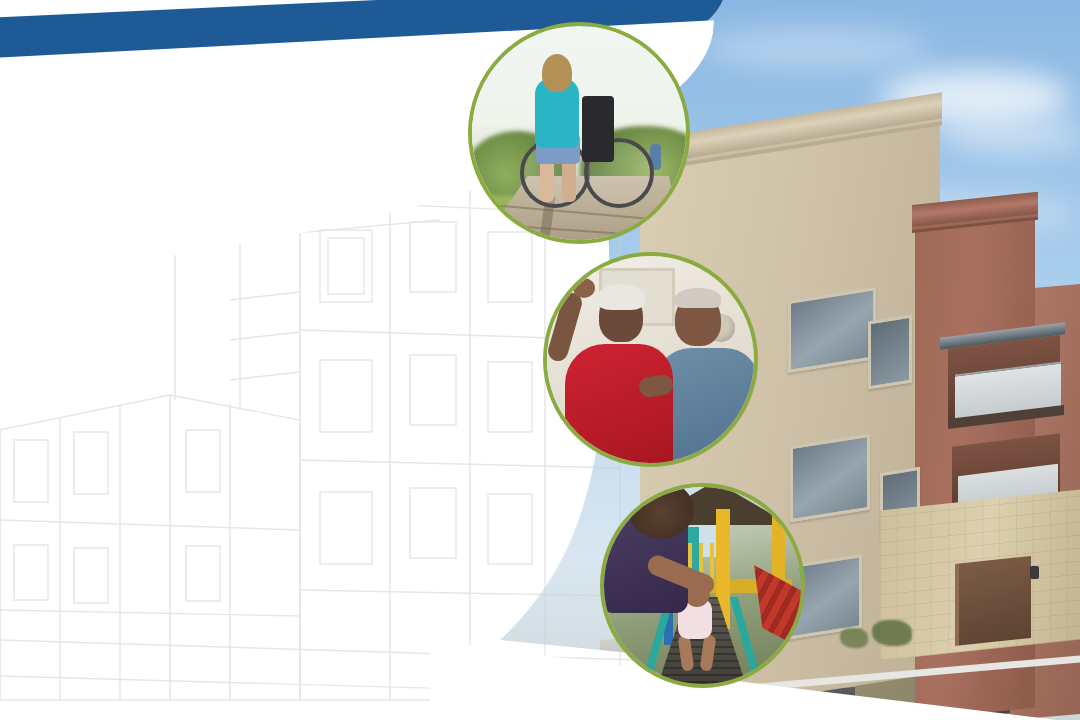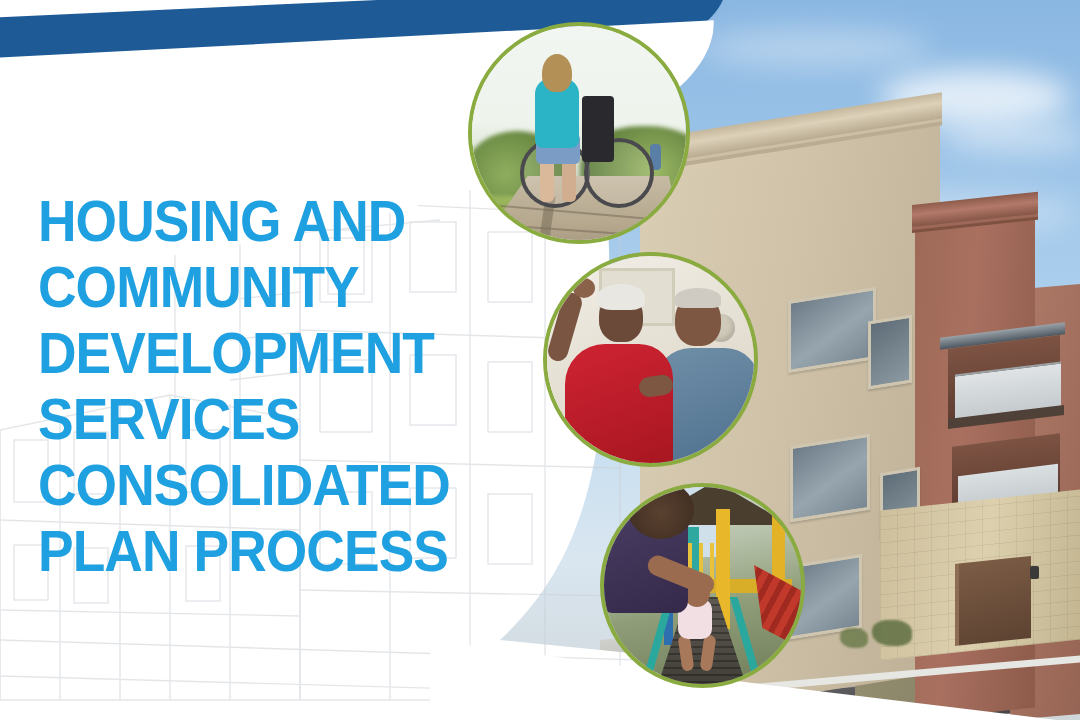--- a/index.html
+++ b/index.html
@@ -349,28 +349,20 @@
       <path d="M0 640 L640 660"></path>
       <path d="M0 676 L640 694"></path>
     </g>
   </svg>
 
   <div id="swoosh-green"></div>
   <div id="swoosh-white"></div>
   <div id="swoosh-blue"></div>
   <div id="swoosh-white2"></div>
 
-  <div id="headline">
-    <span class="ln">HOUSING AND</span>
-    <span class="ln">COMMUNITY</span>
-    <span class="ln">DEVELOPMENT</span>
-    <span class="ln">SERVICES</span>
-    <span class="ln">CONSOLIDATED</span>
-    <span class="ln">PLAN PROCESS</span>
-  </div>
 
   <div class="photo-circle" id="circle-wheelchair">
     <div class="pc-inner">
       <div id="wc-sky"></div>
       <div id="wc-trees-l"></div>
       <div id="wc-trees-r"></div>
       <div id="wc-grass"></div>
       <div id="wc-path"></div>
       <div class="wc-crack" id="wc-c1"></div>
       <div class="wc-crack" id="wc-c2"></div>

